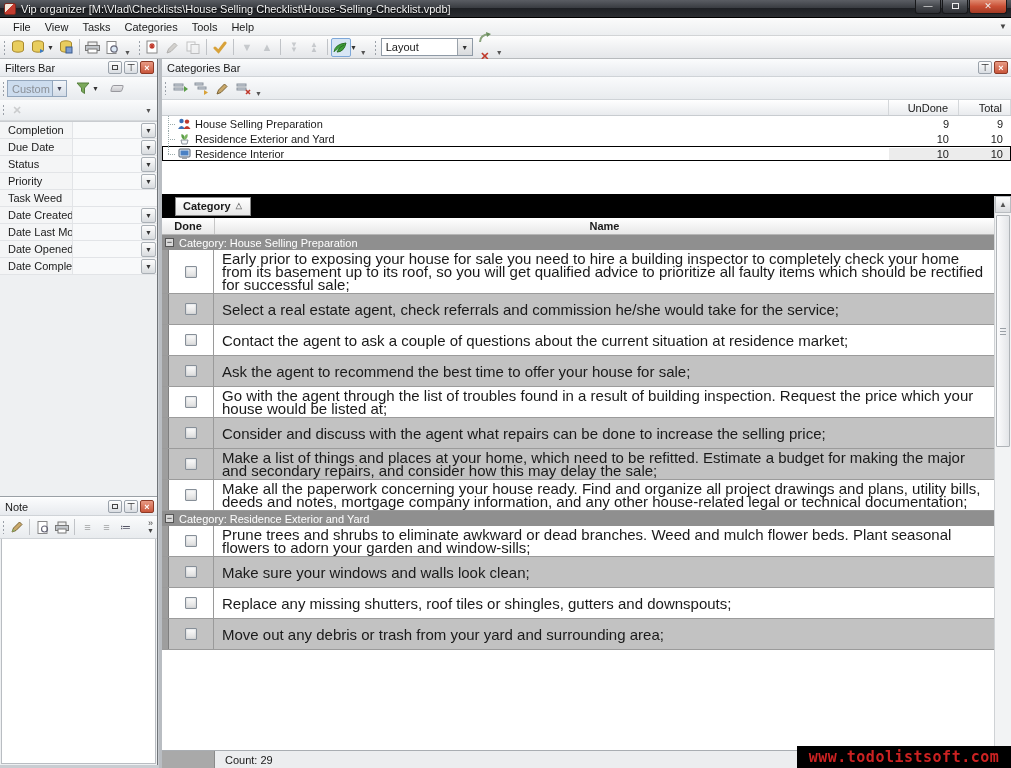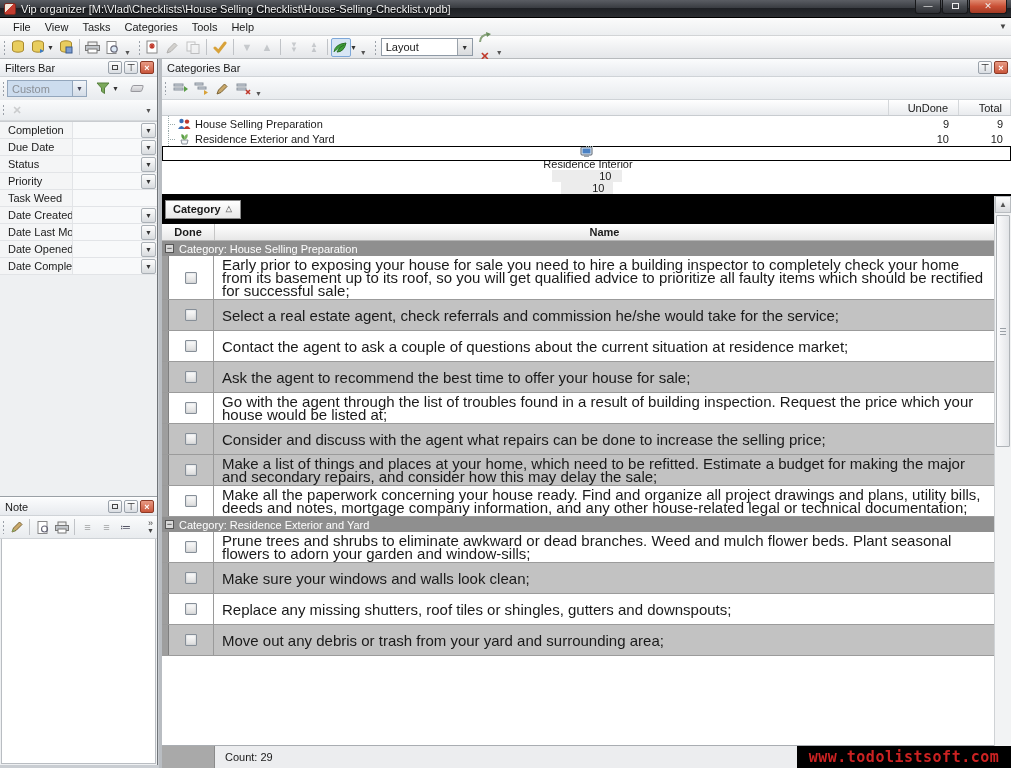--- a/index.html
+++ b/index.html
@@ -59,21 +59,21 @@
     border:1px solid #9aa2ab; border-radius:2px; background:linear-gradient(#fff,#d9dde2); font-size:9px; color:#333; }
   .phbtn.closebtn { background:linear-gradient(#e89a84,#c9563b); border-color:#8d3a26; color:#fff; font-weight:bold; }
   .pin-glyph { display:inline-block; transform:rotate(0deg); font-size:10px; }
   .rest-glyph { display:inline-block; width:6px; height:5px; border:1px solid #444; }
 
   .filters-panel { height:438px; display:flex; flex-direction:column; border-bottom:1px solid #9aa0a6; }
   .ftoolbar { height:23px; display:flex; align-items:center; background:linear-gradient(#fafbfc,#e8ebee); padding-left:7px; position:relative; }
   .ftoolbar::before { content:""; position:absolute; left:2px; top:4px; bottom:4px; width:3px;
     background-image:radial-gradient(#9aa0a8 35%, transparent 36%); background-size:3px 4px; }
   .ftoolbar.second { height:21px; border-bottom:1px solid #d4d7da; }
-  .fcombo { width:80px; height:17px; background:#ccdcee; border:1px solid #93a6bc; display:flex; align-items:center; }
+  .fcombo { width:60px; height:17px; background:#ccdcee; border:1px solid #93a6bc; display:flex; align-items:center; }
   .fcombo .val { flex:1; padding-left:4px; color:#8b9097; }
   .fcombo .cbtn { width:14px; height:15px; background:linear-gradient(#f3f6fa,#d3dce7); border-left:1px solid #93a6bc; font-size:7px; text-align:center; line-height:15px; color:#445; }
   .fright-arrow { margin-left:auto; margin-right:5px; font-size:7px; color:#555; }
 
   .filter-grid { background:#fafafa; border-top:1px solid #c9ccd0; }
   .filter-row { height:17px; display:flex; align-items:center; border-bottom:1px solid #e2e4e7; background:#f4f5f6; }
   .filter-row .flabel { width:72px; padding-left:8px; white-space:nowrap; overflow:hidden; }
   .filter-row .fvalue { flex:1; height:100%; border-left:1px solid #e2e4e7; background:#f8f9fa; }
   .filter-row .farrow { width:15px; height:15px; margin-right:1px; background:linear-gradient(#fdfdfd,#d9dcdf);
     border:1px solid #aab0b6; border-radius:2px; font-size:7px; color:#333; display:flex; align-items:center; justify-content:center; }
@@ -104,45 +104,45 @@
   .cgh.total { width:52px; padding-right:8px; }
   .cat-row { height:15px; display:flex; align-items:center; position:relative; }
   .cat-row .tree { width:14px; height:100%; position:relative; }
   .cat-row .tree::before { content:""; position:absolute; left:6px; top:0; bottom:0; border-left:1px dotted #9aa; }
   .cat-row .tree::after { content:""; position:absolute; left:6px; top:50%; width:7px; border-top:1px dotted #9aa; }
   .cat-row.last .tree::before { bottom:50%; }
   .cat-row .cicon { width:16px; display:flex; justify-content:center; }
   .cat-row .cname { flex:1; padding-left:3px; }
   .cat-row .cnum { width:70px; text-align:right; padding-right:10px; }
   .cat-row .cnum.tot { width:52px; padding-right:8px; }
-  .cat-row.selected { outline:1px solid #000; outline-offset:-1px; background:#fff;flex-direction:column; }
+  .cat-row.selected { outline:1px solid #000; outline-offset:-1px; background:#fff; }
   .cat-row.selected .cnum { background:#ececec; }
   .cat-filler { flex:1; background:#fff; }
 
   
   .taskpanel { flex:1; display:flex; flex-direction:column; overflow:hidden; background:#000; }
-  .groupby-bar { height:30px; background:#000; display:flex; align-items:center; padding-left:3px; }
+  .groupby-bar { height:24px; background:#000; display:flex; align-items:center; padding-left:13px; }
   .groupby-btn { background:linear-gradient(#fff,#e8e8e8); border:1px solid #888; padding:2px 8px 3px 7px;
     font-weight:bold; display:flex; align-items:center; gap:5px; }
   .sort-tri { font-size:8px; color:#777; }
   .cols-header { height:17px; display:flex; background:linear-gradient(#ffffff,#e7e7e7); border-bottom:1px solid #b5b5b5; margin-right:17px; }
   .colh { display:flex; align-items:center; justify-content:center; font-weight:bold; }
   .colh.done { width:53px; border-right:1px solid #c6c6c6; }
   .colh.name { flex:1; }
   .task-list { flex:1; overflow:hidden; margin-right:17px; background:#fff; display:flex; flex-direction:column; }
   .group-row { height:15px; flex:none; background:#8f8f8f; color:#fff; display:flex; align-items:center; padding-left:3px; gap:5px; }
   .collapse-box { width:9px; height:9px; background:#d9d9d9; border:1px solid #555; color:#222; font-size:9px; line-height:7px; text-align:center; }
   .task-row { min-height:31px; flex:none; display:flex; border-bottom:1px solid #9b9b9b; }
   .task-row.white { background:#fff; }
   .task-row.gray { background:#c2c2c2; }
   .task-row .indent { width:7px; background:#9e9e9e; border-right:1px solid #7f7f7f; }
   .task-row .done-cell { width:45px; display:flex; align-items:center; justify-content:center; border-right:1px solid #9a9a9a; }
   .task-row .name-cell { flex:1; display:flex; align-items:center; padding:2px 8px; font-size:15px; line-height:13px; }
   .checkbox { width:12px; height:12px; background:linear-gradient(#fdfdfd,#dcdcdc); border:1px solid #878f98; border-radius:1px; box-shadow:inset 0 0 2px #bcc2c8; }
-  .grid-footer { height:23px; flex:none; display:flex; background:#ecedef; border-top:1px solid #a9adb2; }
+  .grid-footer { height:18px; flex:none; display:flex; background:#ecedef; border-top:1px solid #a9adb2; }
   .grid-footer .fleft { width:53px; background:#a9a9a9; border-right:1px solid #8a8a8a; }
   .grid-footer .fmain { flex:1; display:flex; align-items:center; padding-left:10px; }
 
   
   .vscroll { position:absolute; right:0; top:196px; bottom:0; width:17px; background:#f2f3f4; border-left:1px solid #cfd2d5; z-index:5; }
   .vs-up { height:17px; background:linear-gradient(#fdfdfd,#d9dbde); border:1px solid #b8bcc0; font-size:8px; color:#555;
     display:flex; align-items:center; justify-content:center; }
   .vs-thumb { position:absolute; top:19px; left:1px; right:1px; height:232px; border:1px solid #b0b4b8; border-radius:1px;
     background:linear-gradient(90deg,#fcfcfd,#e3e5e8); }
   .vs-grip { position:absolute; left:3px; right:3px; top:50%; height:7px; margin-top:-3px;

